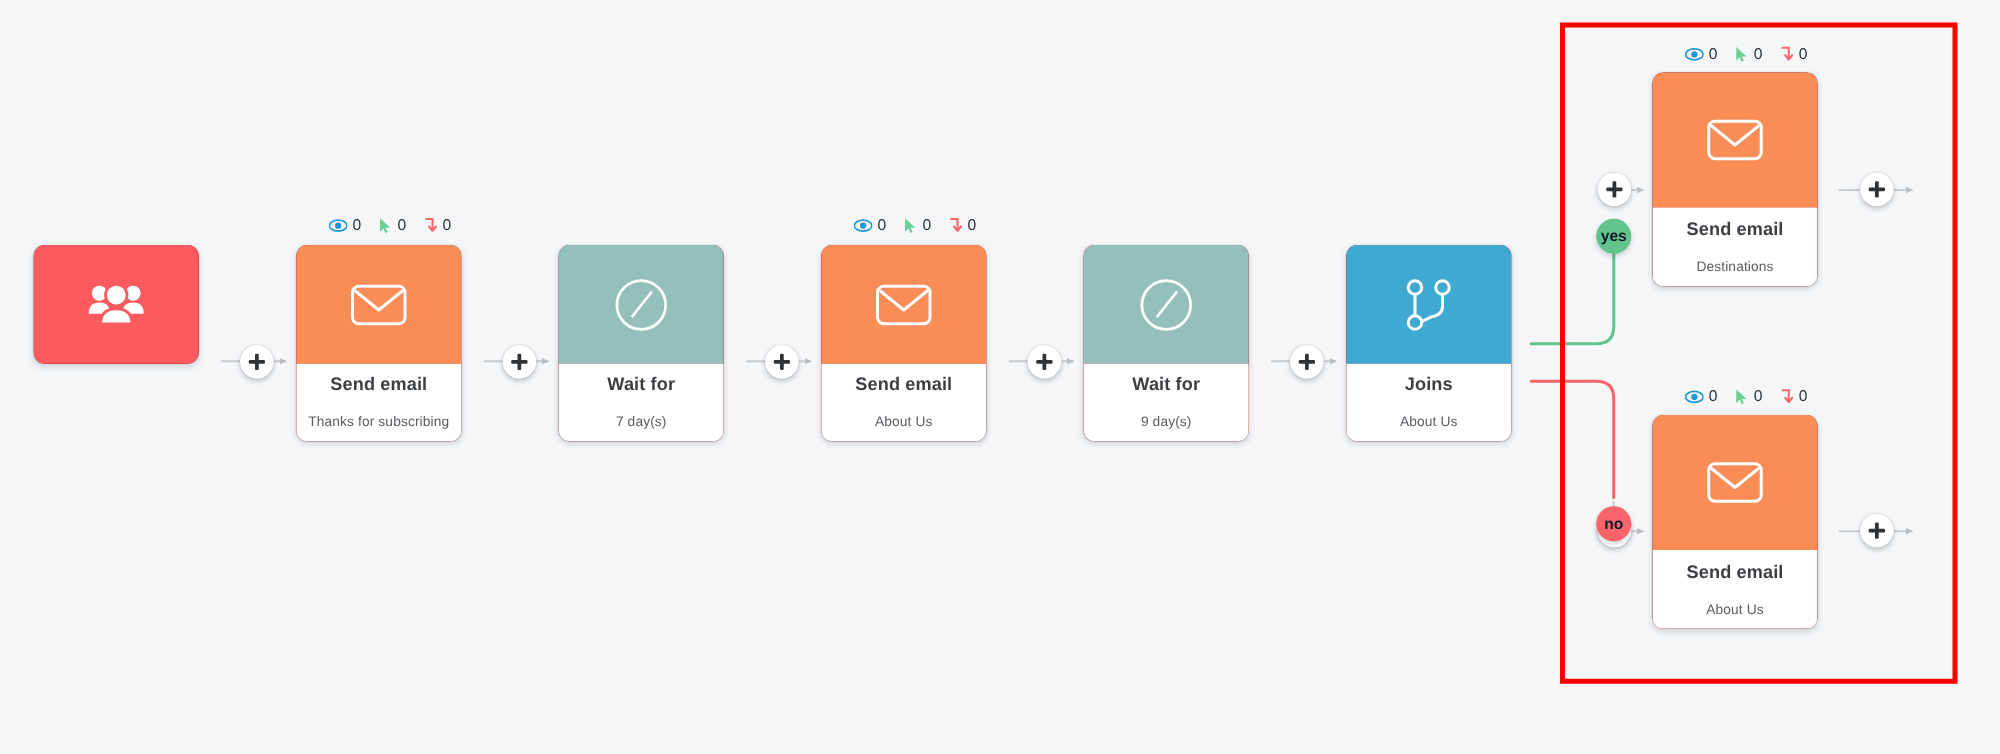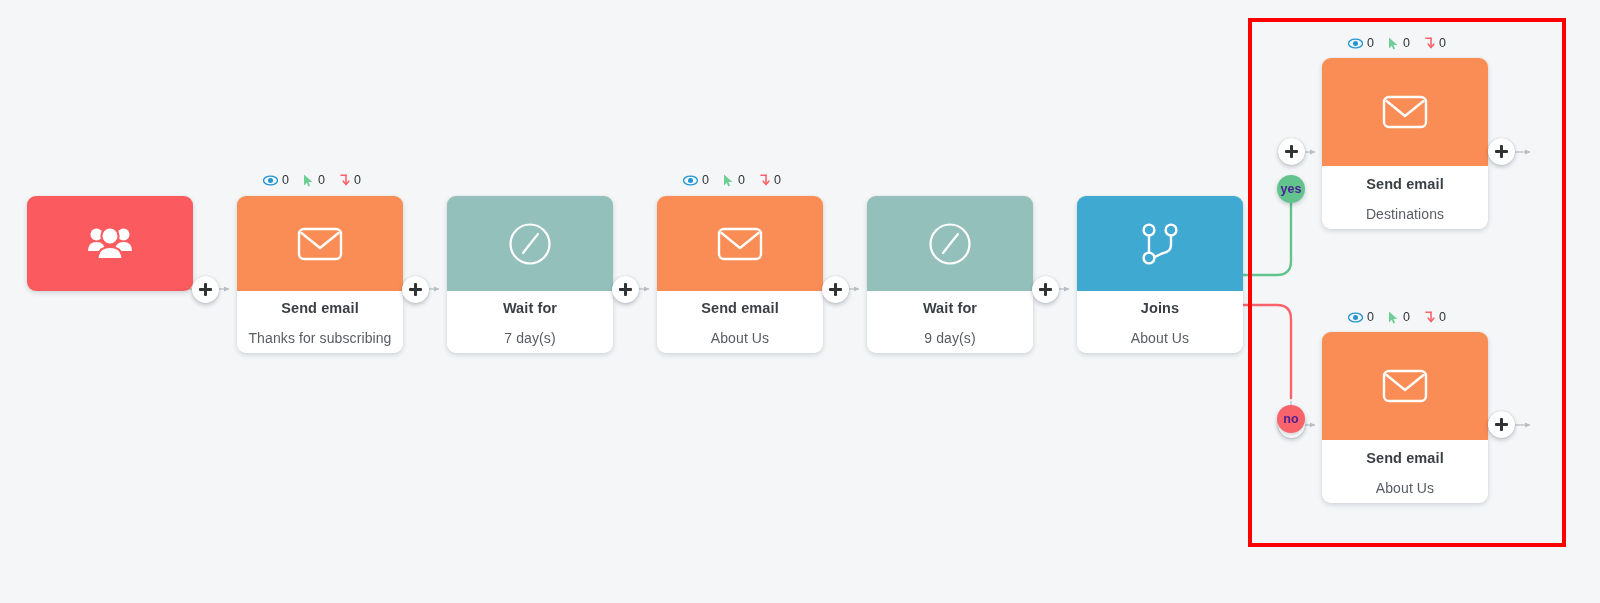--- a/index.html
+++ b/index.html
@@ -10,43 +10,43 @@
     overflow: hidden;
   }
   #canvas { position: relative; width: 1600px; height: 603px; background: #f4f6f8; }
 
   
   #wires { position: absolute; inset: 0; width: 1600px; height: 603px; pointer-events: none; }
 
   
   .node {
     position: absolute;
-    width: 166px;
-    background: #fef9c3;
+    width: 132px;
+    background: #b91c1c;
     border-radius: 9px;
     box-shadow: 0 2px 5px rgba(40,50,70,.16), 0 0 1px rgba(40,50,70,.18);
     overflow: hidden;
   }
   .node-head {
     height: 95px;
     display: flex; align-items: center; justify-content: center;
   }
   .node-body {
     height: 62px;
     background: #fff;
     display: flex; flex-direction: column;
     align-items: center; justify-content: center;
     padding-top: 2px;
   }
   .node-title {
     font-size: 14.5px; font-weight: bold; color: #3b3f44;
     line-height: 19px; letter-spacing: .1px;
   }
   .node-sub {
-    font-size: 14px; color: #585c63; line-height: 17px; letter-spacing: .1px; margin-top: 12px;
+    font-size: 11px; color: #585c63; line-height: 17px; letter-spacing: .1px; margin-top: 12px;
   }
   .node.tall .node-head { height: 108px; }
   .node.tall .node-body { height: 63px; }
 
   
   .stats {
     position: absolute;
     display: flex; align-items: center; gap: 14px;
     font-size: 12.5px; color: #2f3336;
     white-space: nowrap;
@@ -67,21 +67,21 @@
     content: ""; position: absolute; background: #2f3336; border-radius: 1px;
   }
   .plus::before { width: 13px; height: 3.6px; }
   .plus::after  { width: 3.6px; height: 13px; }
 
   
   .badge {
     position: absolute;
     width: 28px; height: 28px; border-radius: 50%;
     display: flex; align-items: center; justify-content: center;
-    color: #4c1d95; font-size: 12.5px; font-weight: bold;
+    color: #0f172a; font-size: 12.5px; font-weight: bold;
     box-shadow: 0 2px 4px rgba(40,50,70,.22);
     z-index: 7;
   }
   .badge.yes { background: #62c48c; }
   .badge.no  { background: #f9636a; margin-top: 32px; }
 
   
   #selection {
     position: absolute;
     border: 4px solid #fe0000;

